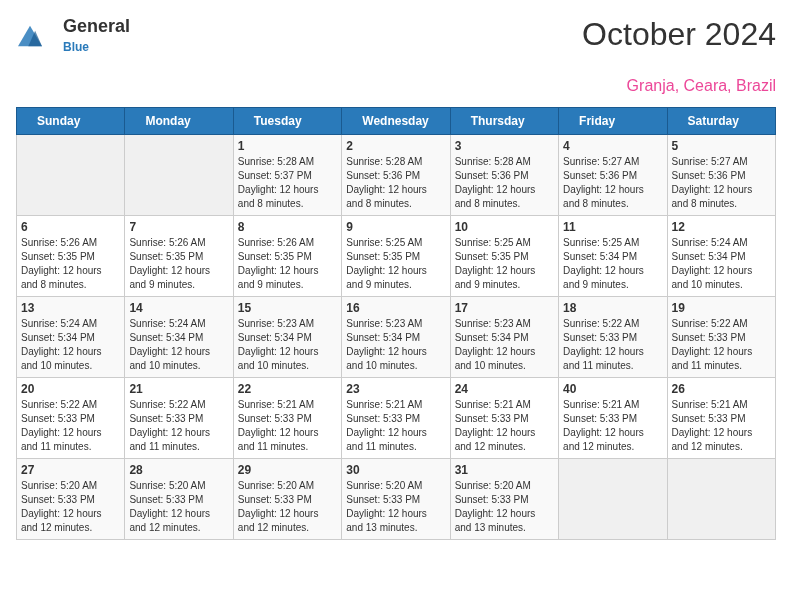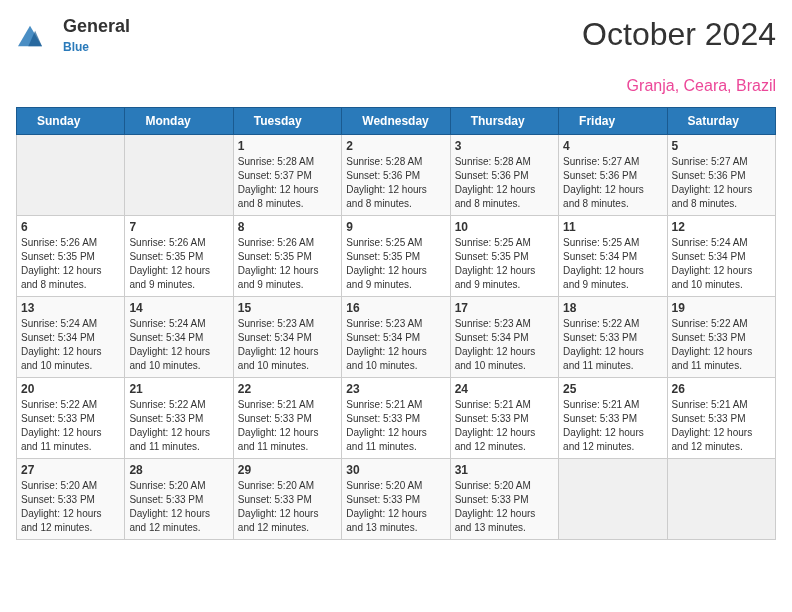--- a/index.html
+++ b/index.html
@@ -260,21 +260,21 @@
 Sunset: 5:33 PM
 Daylight: 12 hours and 11 minutes.</div>
         </td>
         <td>
           <span class="day-num">24</span>
           <div class="day-info" style="white-space: pre-line;">Sunrise: 5:21 AM
 Sunset: 5:33 PM
 Daylight: 12 hours and 12 minutes.</div>
         </td>
         <td>
-          <span class="day-num">25</span>
+          <span class="day-num">40</span>
           <div class="day-info" style="white-space: pre-line;">Sunrise: 5:21 AM
 Sunset: 5:33 PM
 Daylight: 12 hours and 12 minutes.</div>
         </td>
         <td>
           <span class="day-num">26</span>
           <div class="day-info" style="white-space: pre-line;">Sunrise: 5:21 AM
 Sunset: 5:33 PM
 Daylight: 12 hours and 12 minutes.</div>
         </td>

